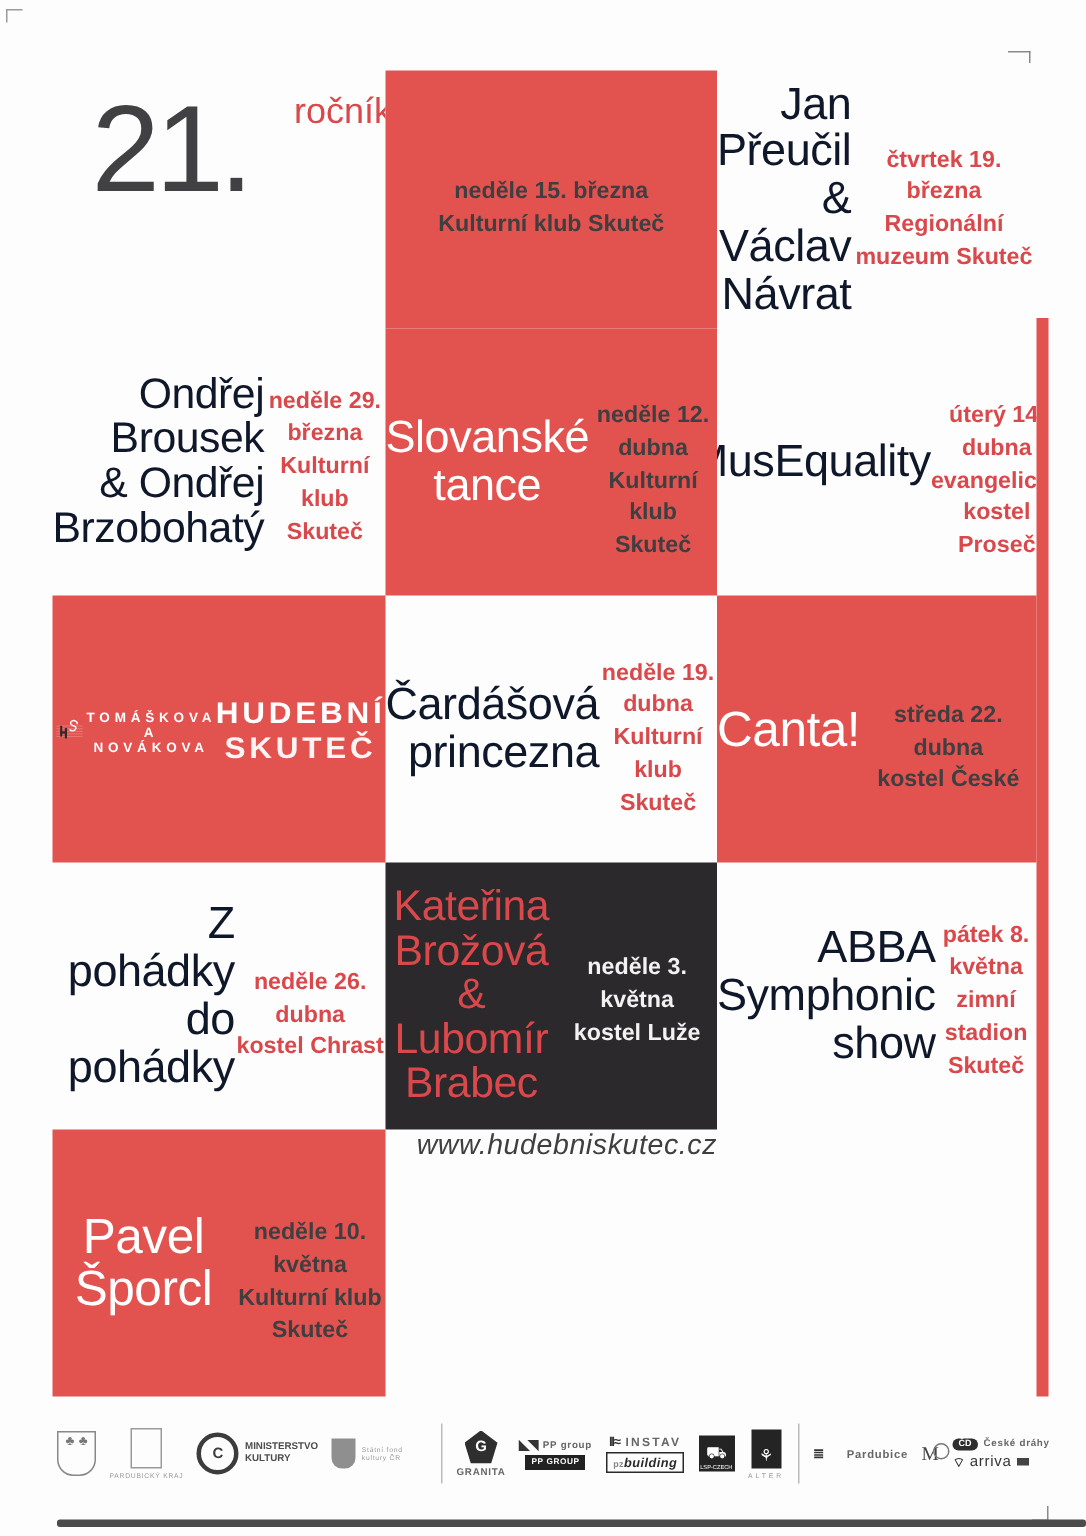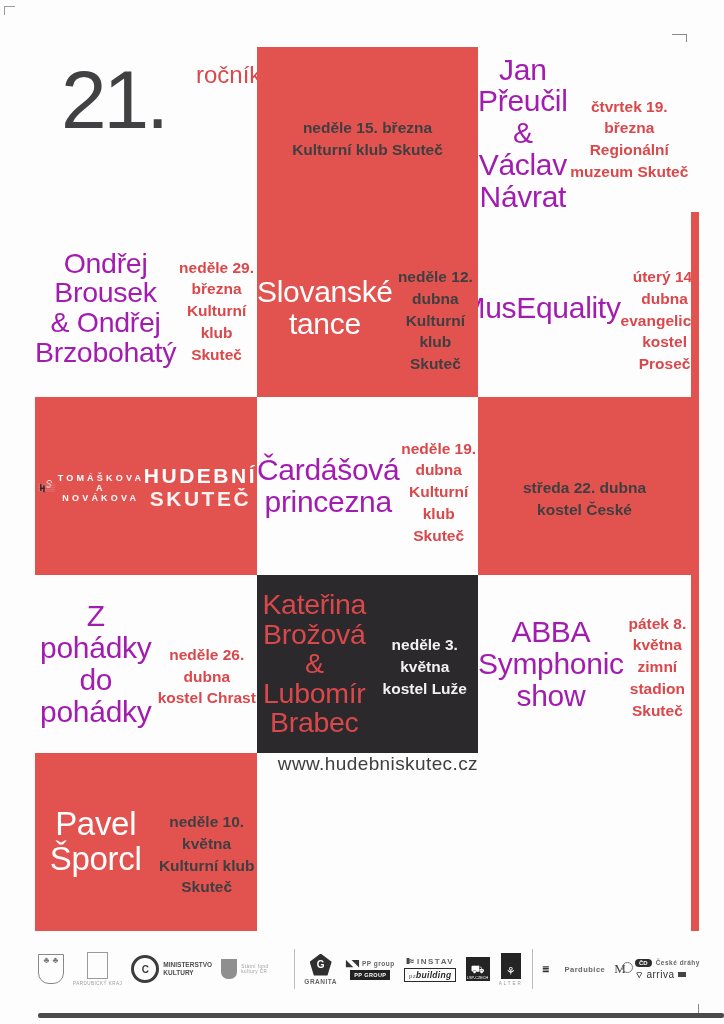--- a/index.html
+++ b/index.html
@@ -10,21 +10,21 @@
         grid-template-columns:222px 221px 213px;
         grid-template-rows:172px 178px 178px 178px 178px;}
   .tile{position:relative;display:flex;flex-direction:row;align-items:center;justify-content:center;
         text-align:center;overflow:hidden;}
   .tile.red{background:#e25350;}
   .tile.dark{background:#2b292c;}
   .tile.white{background:transparent;}
   .tile-title{white-space:pre-line;font-size:30px;line-height:1.06;letter-spacing:-0.3px;}
   .t-sm .tile-title{font-size:28.5px;line-height:1.04;}
   .t-lg .tile-title{font-size:33px;}
-  .tile.white .tile-title{color:#a21caf;}
+  .tile.white .tile-title{color:#0f172a;text-align:right;}
   .tile.red .tile-title{color:#ffffff;}
   .tile.dark .tile-title{color:#d9484b;}
   .tile-meta{font-size:15.5px;font-weight:700;line-height:1.4;}
   .tile.white .tile-meta{color:#d9484b;}
   .tile.red .tile-meta{color:#3f3e40;}
   .tile.dark .tile-meta{color:#f3f1f1;}
   .g0 .tile-meta{margin-top:6px;}
   .g1 .tile-meta{margin-top:12px;}
   .g2 .tile-meta{margin-top:25px;}
   
@@ -33,21 +33,21 @@
   .edition-label{font-size:24px;color:#d9484b;margin:0 0 0 30px;}
   .season-dates{font-size:24px;font-weight:700;color:#414042;margin:20px 0 0 10px;letter-spacing:-0.5px;}
   
   .tile.logo{justify-content:space-between;padding-top:0;}
   .logo-sub{font-size:9px;font-weight:700;letter-spacing:3.2px;color:#fff;margin-top:4px;}
   .logo-title{font-size:21px;font-weight:700;letter-spacing:2.5px;color:#fff;margin-top:3px;transform:scaleY(.95);}
   .logo-title .part-b{opacity:.93;}
   
   .tile.qr{justify-content:flex-end;align-items:stretch;padding-bottom:18px;box-sizing:border-box;}
   .qr-box{align-self:flex-end;margin:0 22px 18px 0;}
-  .site{font-size:19px;color:#3f3e40;text-align:center;letter-spacing:0.4px;}
+  .site{font-size:19px;color:#3f3e40;text-align:center;letter-spacing:0.4px;font-style:italic;}
   
   .red-strip{position:absolute;left:691px;top:212px;width:8px;height:719px;background:#e25350;}
   .mark{position:absolute;}
   .mark.tl{left:4px;top:6px;width:10px;height:8px;border-left:1px solid #9a9a9a;border-top:1px solid #9a9a9a;}
   .mark.tr{left:672px;top:34px;width:14px;height:7px;border-right:1px solid #8a8a8a;border-top:1px solid #8a8a8a;}
   .mark.br{left:688px;top:1004px;width:10px;height:9px;border-right:1px solid #8a8a8a;border-bottom:1px solid #8a8a8a;}
   .scanline{position:absolute;left:38px;top:1013px;width:686px;height:5px;background:#4b4b4b;border-radius:2px;}
   
   #sponsors{position:absolute;left:38px;top:938px;width:662px;height:62px;display:flex;
             align-items:center;justify-content:space-between;filter:grayscale(1);}
@@ -158,20 +158,21 @@
     <div class="tile white g1">
       <div class="tile-title">Čardášová
 princezna</div>
       <div class="tile-meta">
         <div>neděle 19. dubna</div>
         <div>Kulturní klub Skuteč</div>
       </div>
     </div>
 
     <div class="tile red t-lg g2">
+      <div class="tile-title">Canta!</div>
       <div class="tile-meta">
         <div>středa 22. dubna</div>
         <div>kostel České</div>
       </div>
     </div>
 
     <div class="tile white g2">
       <div class="tile-title">Z pohádky
 do pohádky</div>
       <div class="tile-meta">

